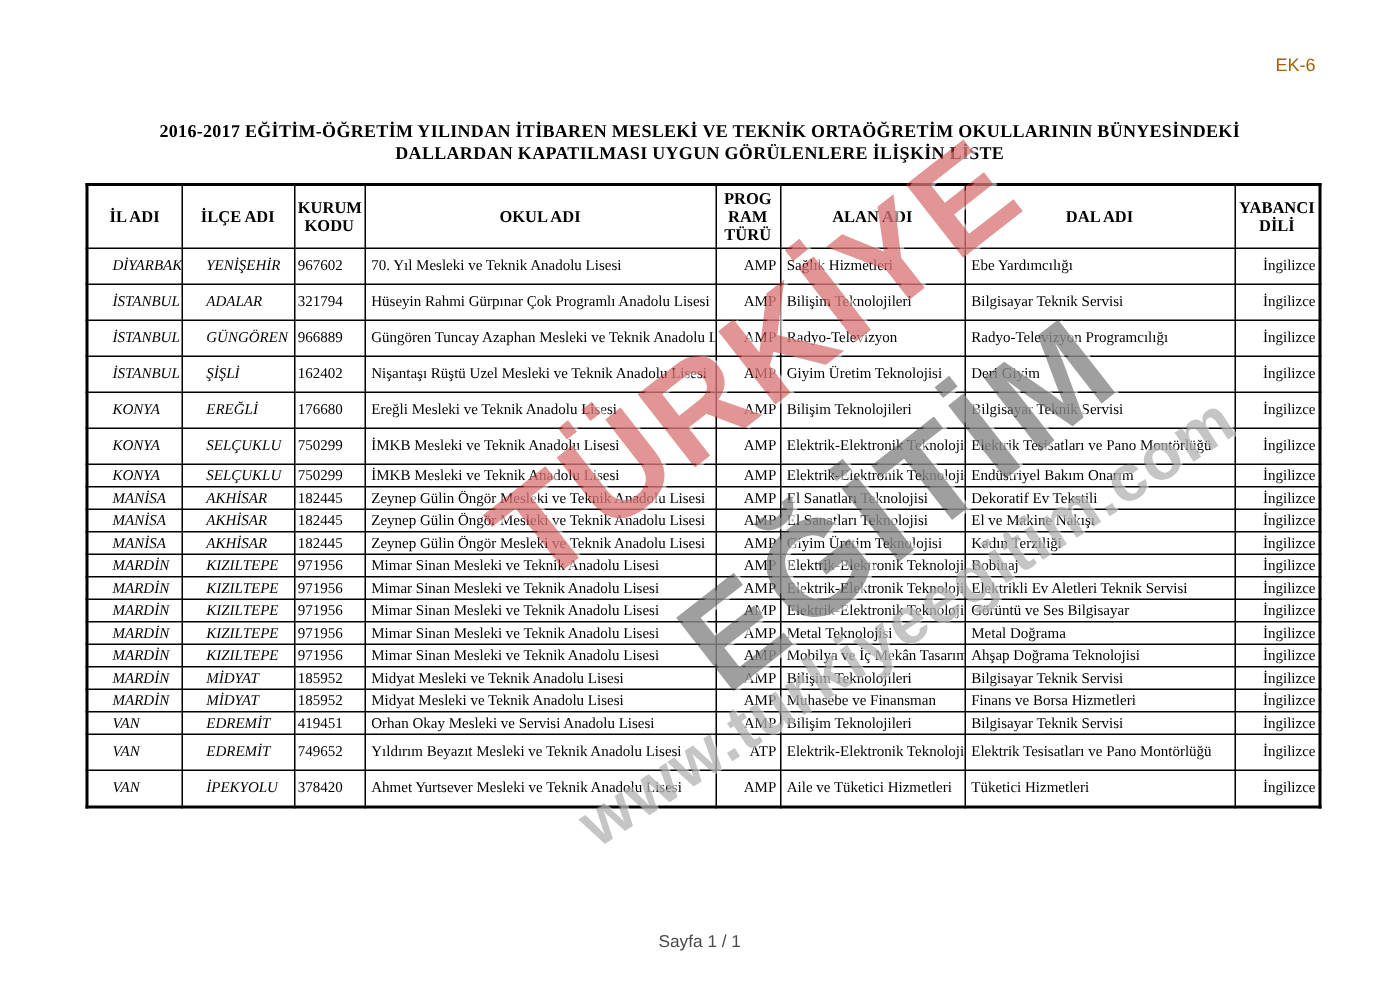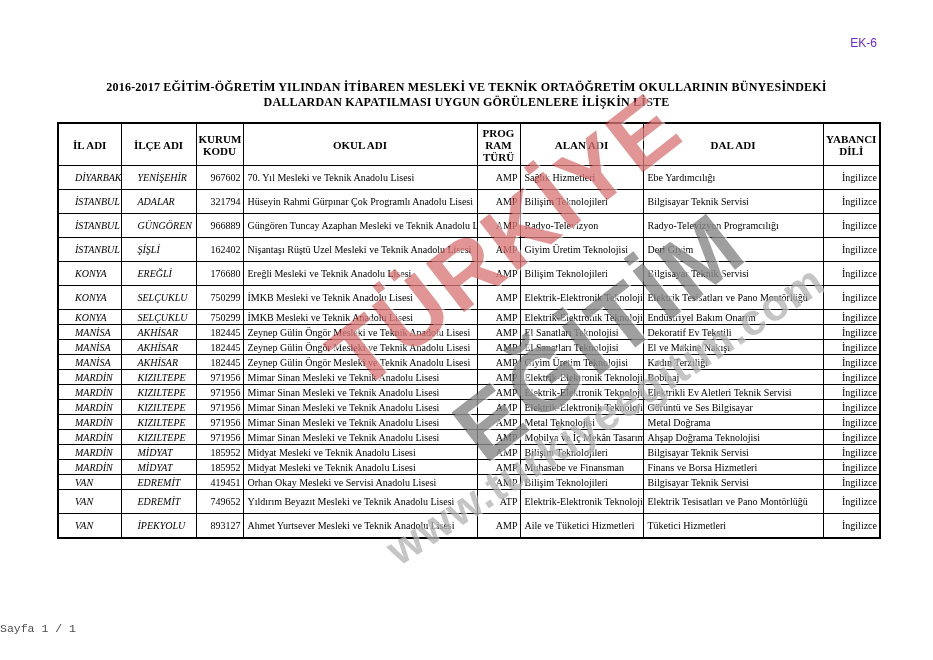--- a/index.html
+++ b/index.html
@@ -7,21 +7,21 @@
     width:933px;height:660px;
     background:#ffffff;
     position:relative;
     overflow:hidden;
     font-family:"Liberation Serif", serif;
     color:#000;
   }
   .page-tag{
     position:absolute;top:36px;right:56px;
     font-family:"Liberation Sans", sans-serif;
-    font-size:12px;color:#6d28d9;
+    font-size:12px;color:#a16207;
   }
   .doc-title{
     position:absolute;top:80px;left:0;width:933px;
     text-align:center;
     font-weight:bold;
     font-size:12px;
     line-height:15px;
     letter-spacing:0.2px;
   }
   .table-wrap{
@@ -45,28 +45,28 @@
     height:41px;
     font-size:11px;
     font-weight:bold;
     text-align:center;
     white-space:pre-line;
     line-height:12px;
   }
   tr.tall td{height:23px;}
   tr.short td{height:14px;}
   td.c-il,td.c-ilce{text-align:left;padding-left:16px;font-style:italic;}
-  td.c-kod{text-align:right;}
+  td.c-kod{text-align:left;}
   td.c-okul,td.c-alan,td.c-dal{text-align:left;padding-left:4px;}
   td.c-prog{text-align:right;margin-left:16px;}
   td.c-dil{text-align:right;}
   .footer{
     position:absolute;top:622px;left:0;width:933px;
-    text-align:left;
-    font-family:Liberation Mono, monospace;
+    text-align:center;
+    font-family:Liberation Sans, sans-serif;
     font-size:11.5px;color:#4a4a4a;
   }
   
   .watermark{
     position:absolute;left:0;top:0;width:933px;height:660px;
     pointer-events:none;z-index:5;
   }
   .wm{
     position:absolute;
     font-family:"Liberation Sans", sans-serif;
@@ -324,21 +324,21 @@
     <td class="c-kod">749652</td>
     <td class="c-okul">Yıldırım Beyazıt Mesleki ve Teknik Anadolu Lisesi</td>
     <td class="c-prog">ATP</td>
     <td class="c-alan">Elektrik-Elektronik Teknolojisi</td>
     <td class="c-dal">Elektrik Tesisatları ve Pano Montörlüğü</td>
     <td class="c-dil">İngilizce</td>
   </tr>
         <tr class="tall">
     <td class="c-il">VAN</td>
     <td class="c-ilce">İPEKYOLU</td>
-    <td class="c-kod">893127</td>
+    <td class="c-kod">378420</td>
     <td class="c-okul">Ahmet Yurtsever Mesleki ve Teknik Anadolu Lisesi</td>
     <td class="c-prog">AMP</td>
     <td class="c-alan">Aile ve Tüketici Hizmetleri</td>
     <td class="c-dal">Tüketici Hizmetleri</td>
     <td class="c-dil">İngilizce</td>
   </tr>
       </tbody>
   </table>
 </div>
 

